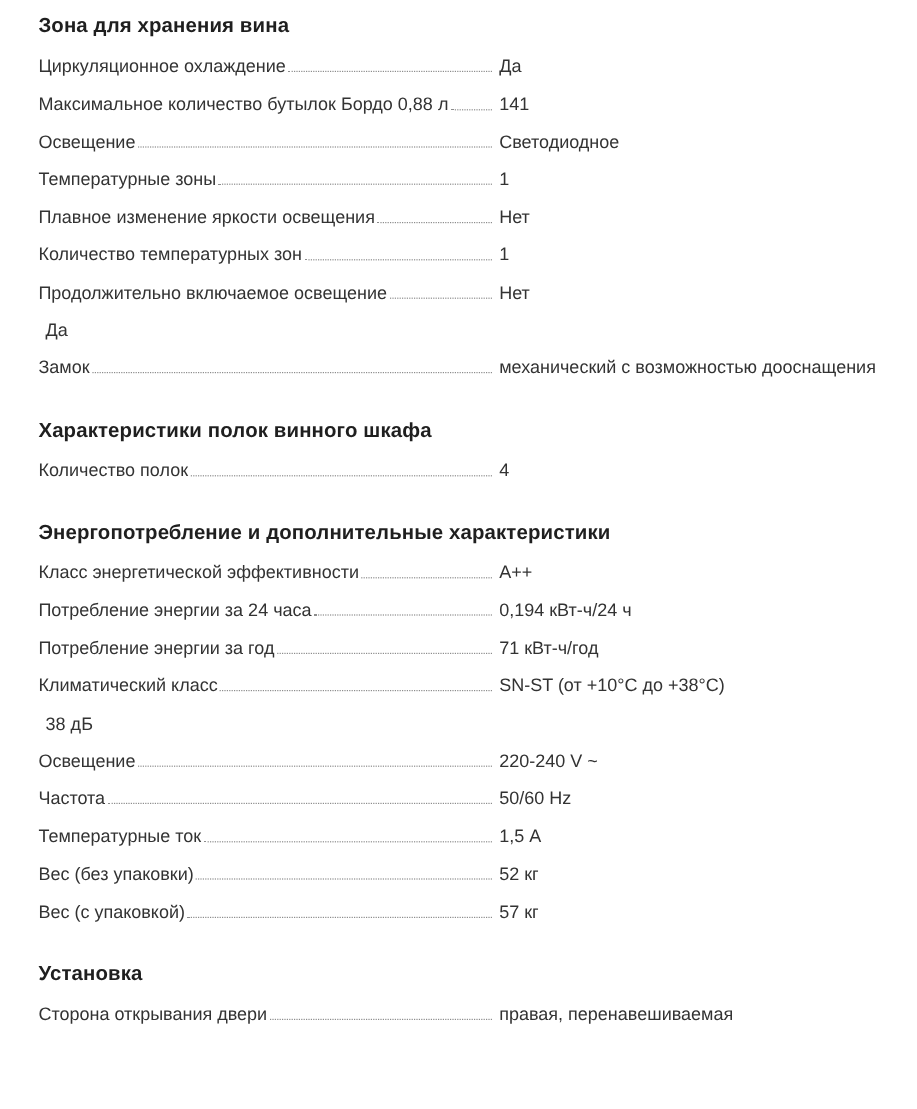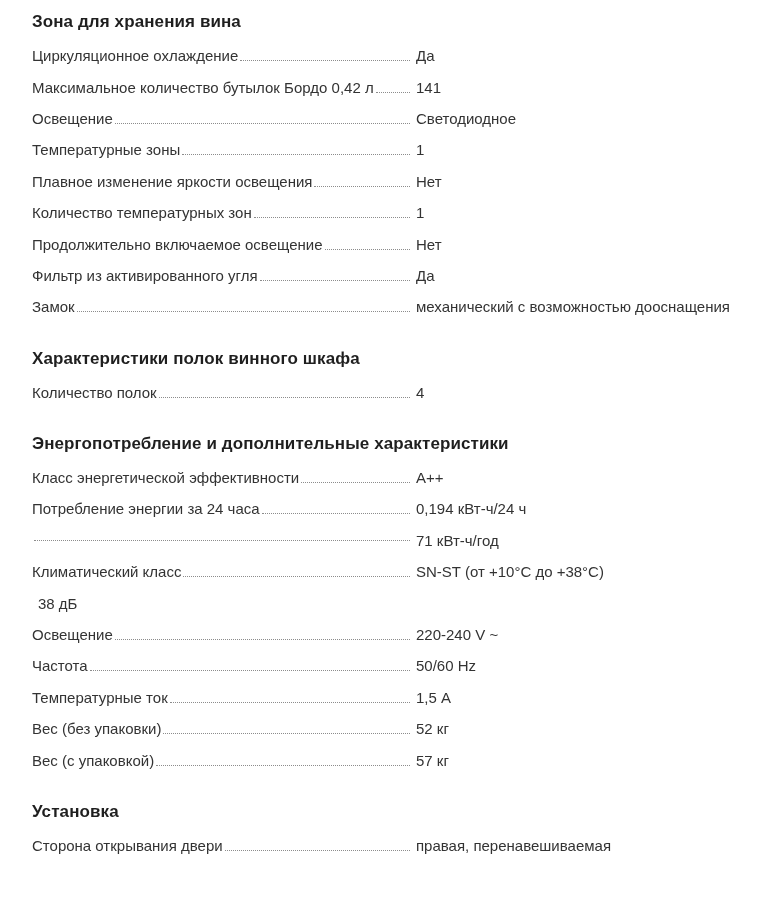--- a/index.html
+++ b/index.html
@@ -66,21 +66,21 @@
   <div class="spec-row">
     <div class="spec-left">
       <span class="spec-label">Циркуляционное охлаждение</span>
       <span class="spec-dots"></span>
     </div>
     <div class="spec-value">Да</div>
   </div>
 
   <div class="spec-row">
     <div class="spec-left">
-      <span class="spec-label">Максимальное количество бутылок Бордо 0,42 л</span>
+      <span class="spec-label">Максимальное количество бутылок Бордо 0,88 л</span>
       <span class="spec-dots"></span>
     </div>
     <div class="spec-value">141</div>
   </div>
 
   <div class="spec-row">
     <div class="spec-left">
       <span class="spec-label">Освещение</span>
       <span class="spec-dots"></span>
     </div>
@@ -113,24 +113,20 @@
 
   <div class="spec-row">
     <div class="spec-left">
       <span class="spec-label">Продолжительно включаемое освещение</span>
       <span class="spec-dots"></span>
     </div>
     <div class="spec-value">Нет</div>
   </div>
 
   <div class="spec-row">
-    <div class="spec-left">
-      <span class="spec-label">Фильтр из активированного угля</span>
-      <span class="spec-dots"></span>
-    </div>
     <div class="spec-value">Да</div>
   </div>
 
   <div class="spec-row">
     <div class="spec-left">
       <span class="spec-label">Замок</span>
       <span class="spec-dots"></span>
     </div>
     <div class="spec-value">механический с возможностью дооснащения</div>
   </div>
@@ -165,20 +161,21 @@
   <div class="spec-row">
     <div class="spec-left">
       <span class="spec-label">Потребление энергии за 24 часа</span>
       <span class="spec-dots"></span>
     </div>
     <div class="spec-value">0,194 кВт-ч/24 ч</div>
   </div>
 
   <div class="spec-row">
     <div class="spec-left">
+      <span class="spec-label">Потребление энергии за год</span>
       <span class="spec-dots"></span>
     </div>
     <div class="spec-value">71 кВт-ч/год</div>
   </div>
 
   <div class="spec-row">
     <div class="spec-left">
       <span class="spec-label">Климатический класс</span>
       <span class="spec-dots"></span>
     </div>

